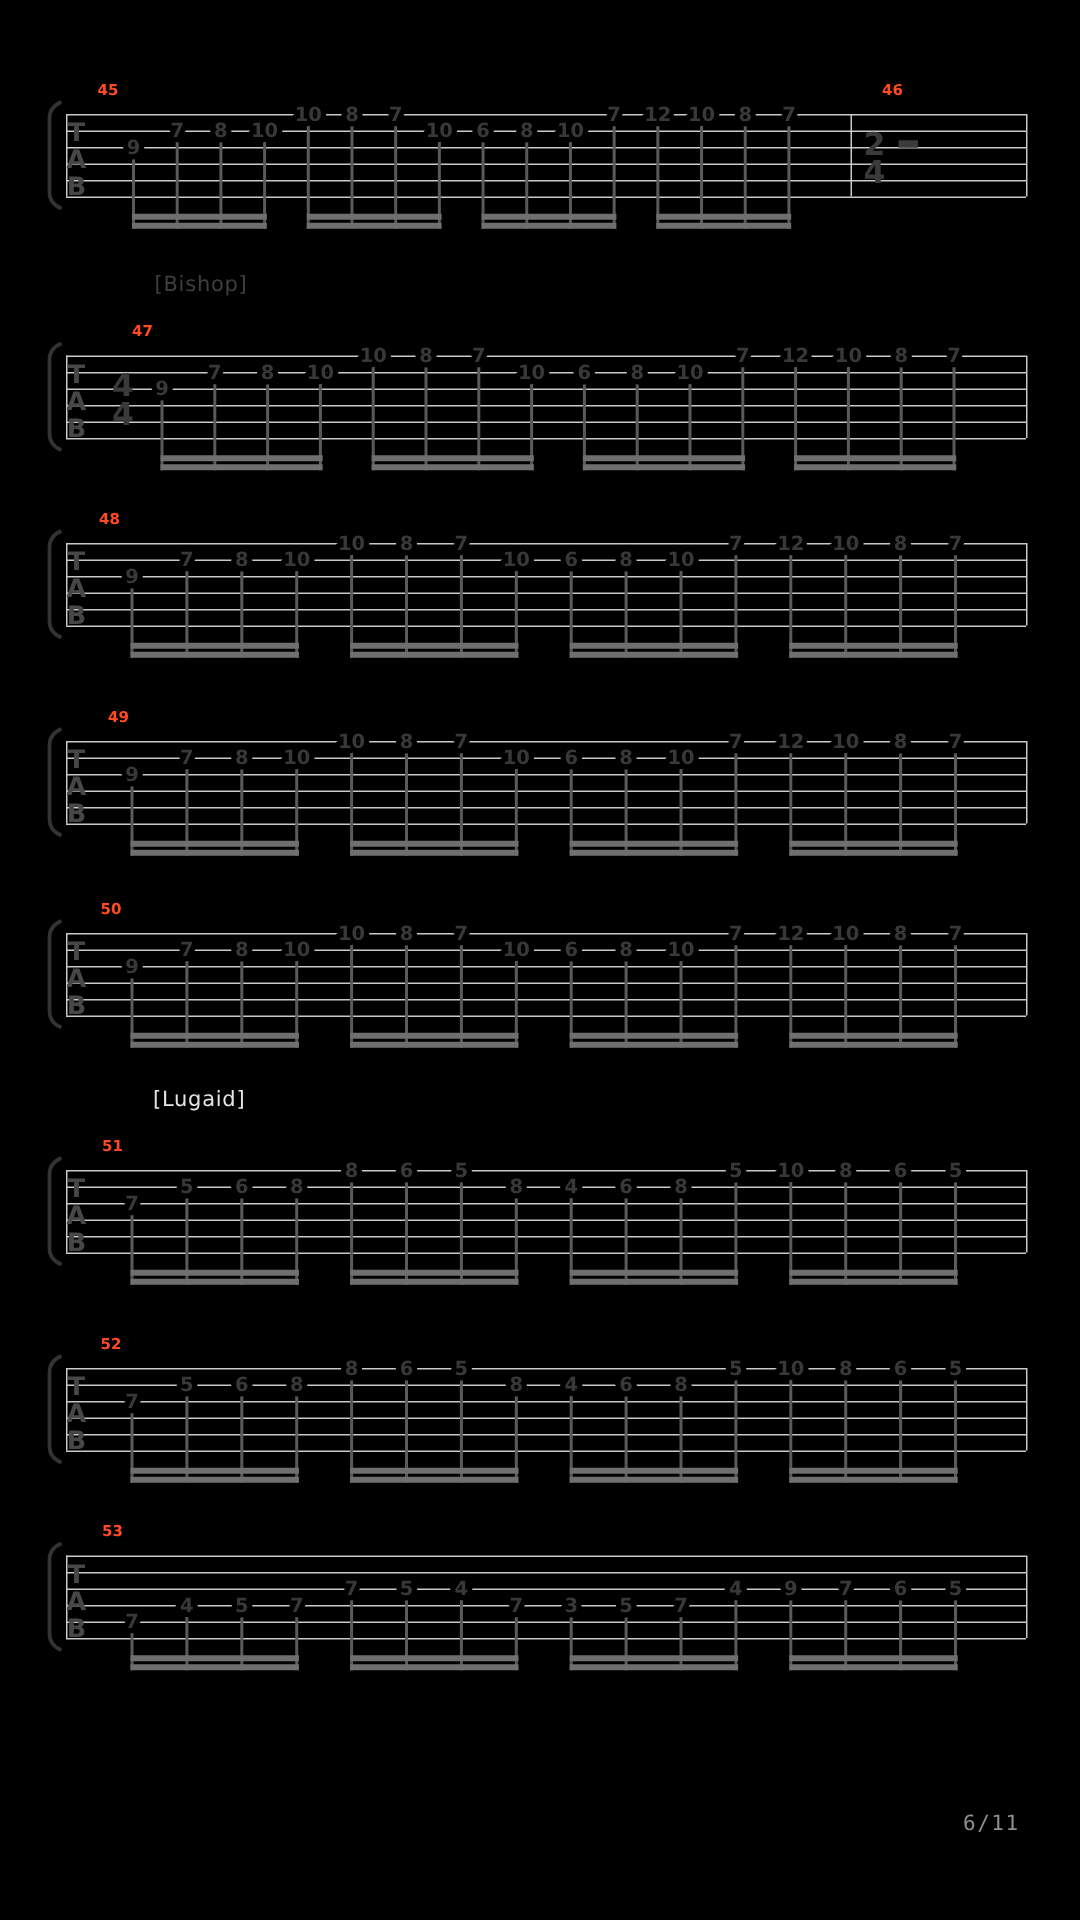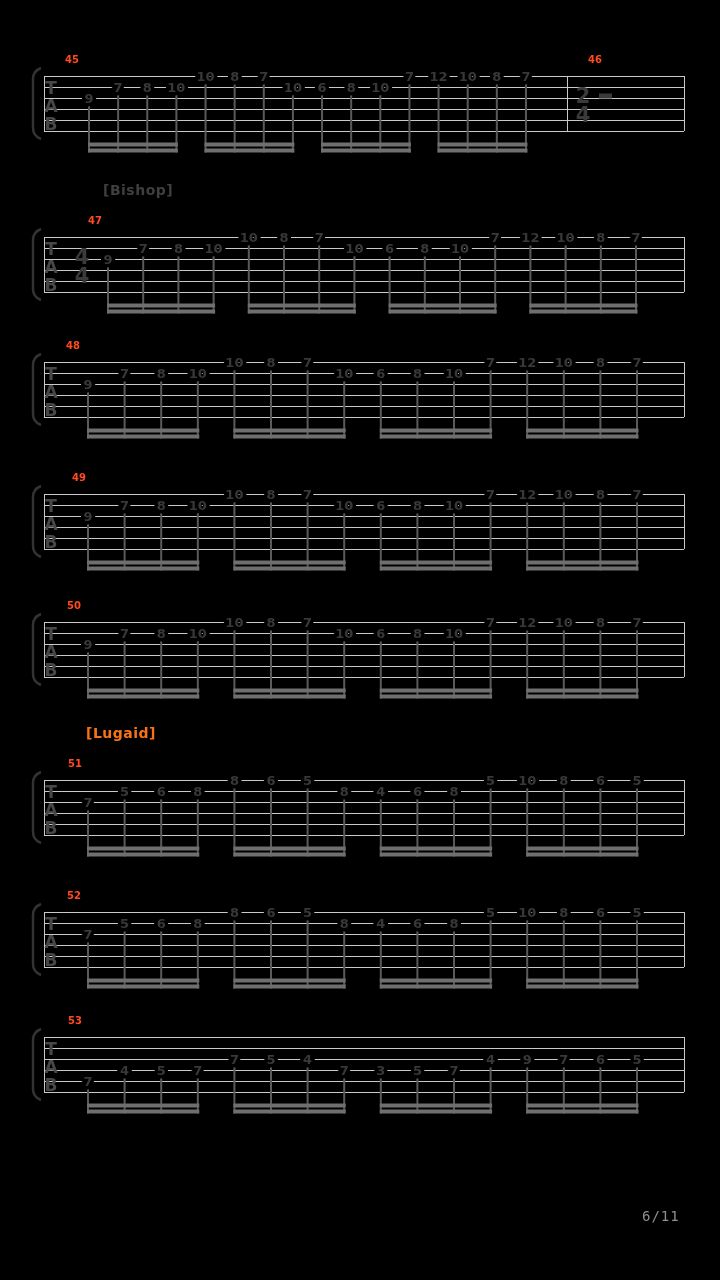--- a/index.html
+++ b/index.html
@@ -1,19 +1,19 @@
 <!DOCTYPE html>
 <html><head>
 <meta charset="utf-8">
 <style>
   html,body{margin:0;padding:0;background:#000;}
   #page{position:relative;width:720px;height:1280px;background:#000;overflow:hidden;
         font-family:"DejaVu Sans",sans-serif;}
   #score{position:absolute;inset:0;}
-  .section-label{position:absolute;font-weight:bold;font-size:14px;letter-spacing:.5px;}
+  .section-label{position:absolute;font-weight:normal;font-size:14px;letter-spacing:.5px;}
   .page-indicator{position:absolute;left:642px;top:1208px;font-family:"DejaVu Sans Mono",monospace;
         font-size:14px;letter-spacing:1px;}
   svg text{font-family:"DejaVu Sans",sans-serif;}
 </style>
 </head>
 <body>
 
 <div id="page">
   <div id="score"><svg width="720" height="1280" viewBox="0 0 720 1280">
         <g>
@@ -477,14 +477,14 @@
             <text x="490.6" y="1063.5" text-anchor="middle" font-size="13" font-weight="bold" fill="#383838" stroke="#000" stroke-width="7" paint-order="stroke" stroke-linejoin="round">4</text>
             <text x="527.2" y="1063.5" text-anchor="middle" font-size="13" font-weight="bold" fill="#383838" stroke="#000" stroke-width="7" paint-order="stroke" stroke-linejoin="round">9</text>
             <text x="563.8" y="1063.5" text-anchor="middle" font-size="13" font-weight="bold" fill="#383838" stroke="#000" stroke-width="7" paint-order="stroke" stroke-linejoin="round">7</text>
             <text x="600.4" y="1063.5" text-anchor="middle" font-size="13" font-weight="bold" fill="#383838" stroke="#000" stroke-width="7" paint-order="stroke" stroke-linejoin="round">6</text>
             <text x="637" y="1063.5" text-anchor="middle" font-size="13" font-weight="bold" fill="#383838" stroke="#000" stroke-width="7" paint-order="stroke" stroke-linejoin="round">5</text>
           </g>
         </g>
       </svg></div>
   <div class="page-indicator" style="color: rgb(143, 143, 143);">6/11</div>
 <div class="section-label" style="color: rgb(63, 63, 63); left: 103px; top: 182px;">[Bishop]</div>
-    <div class="section-label" style="color: #f97316; left: 86px; top: 725px;">[Lugaid]</div>
+    <div class="section-label" style="color: #e5e5e5; left: 102px; top: 725px;">[Lugaid]</div>
   </div>
 
 </body></html>

